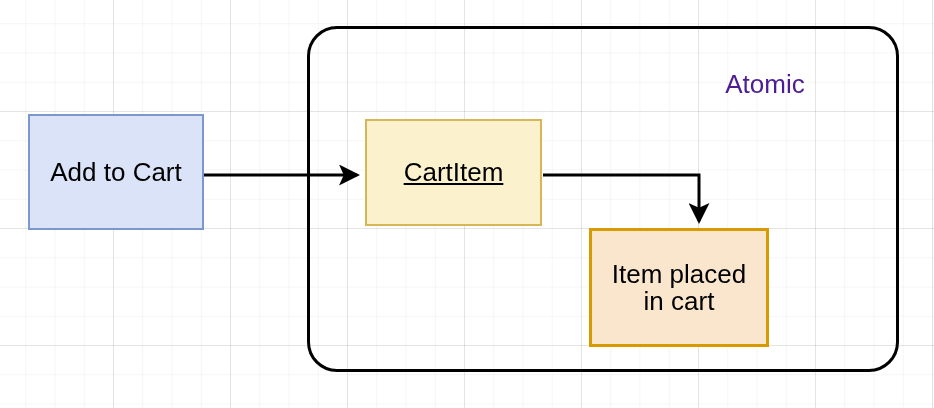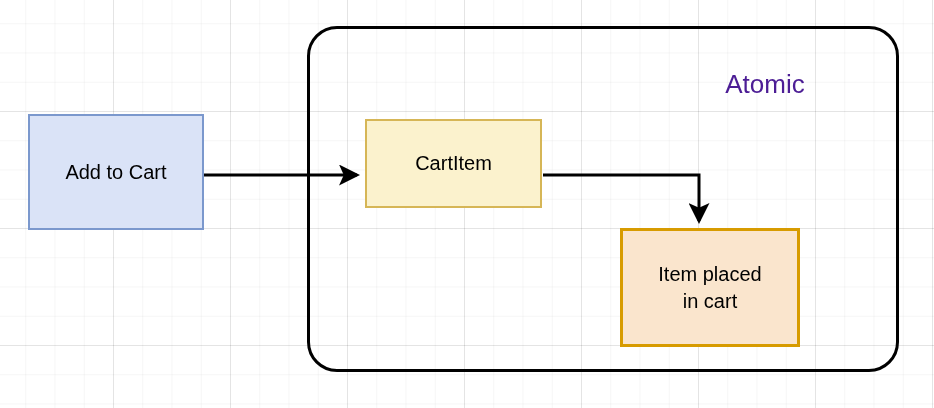--- a/index.html
+++ b/index.html
@@ -66,41 +66,42 @@
   }
   
   .node {
     position: absolute;
     box-sizing: border-box;
     display: flex;
     align-items: center;
     justify-content: center;
     text-align: center;
     color: #000000;
-    font-size: 20px;
+    font-size: 26px;
     line-height: 27px;
   }
   #node-add-to-cart {
     left: 28px;
     top: 114px;
     width: 176px;
     height: 116px;
     background-color: #dae3f7;
     border: 2px solid #7b98cd;
   }
   #node-cart-item {
     left: 365px;
     top: 119px;
     width: 177px;
-    height: 89px;
+    height: 107px;
     background-color: #fbf2cd;
     border: 2px solid #d6b656;
+    text-decoration: underline;
   }
   #node-item-placed {
-    left: 620px;
+    left: 589px;
     top: 228px;
     width: 180px;
     height: 119px;
     background-color: #fae5cd;
     border: 3px solid #d79b00;
   }
   .node-label {
     display: block;
     padding: 0 6px;
   }

